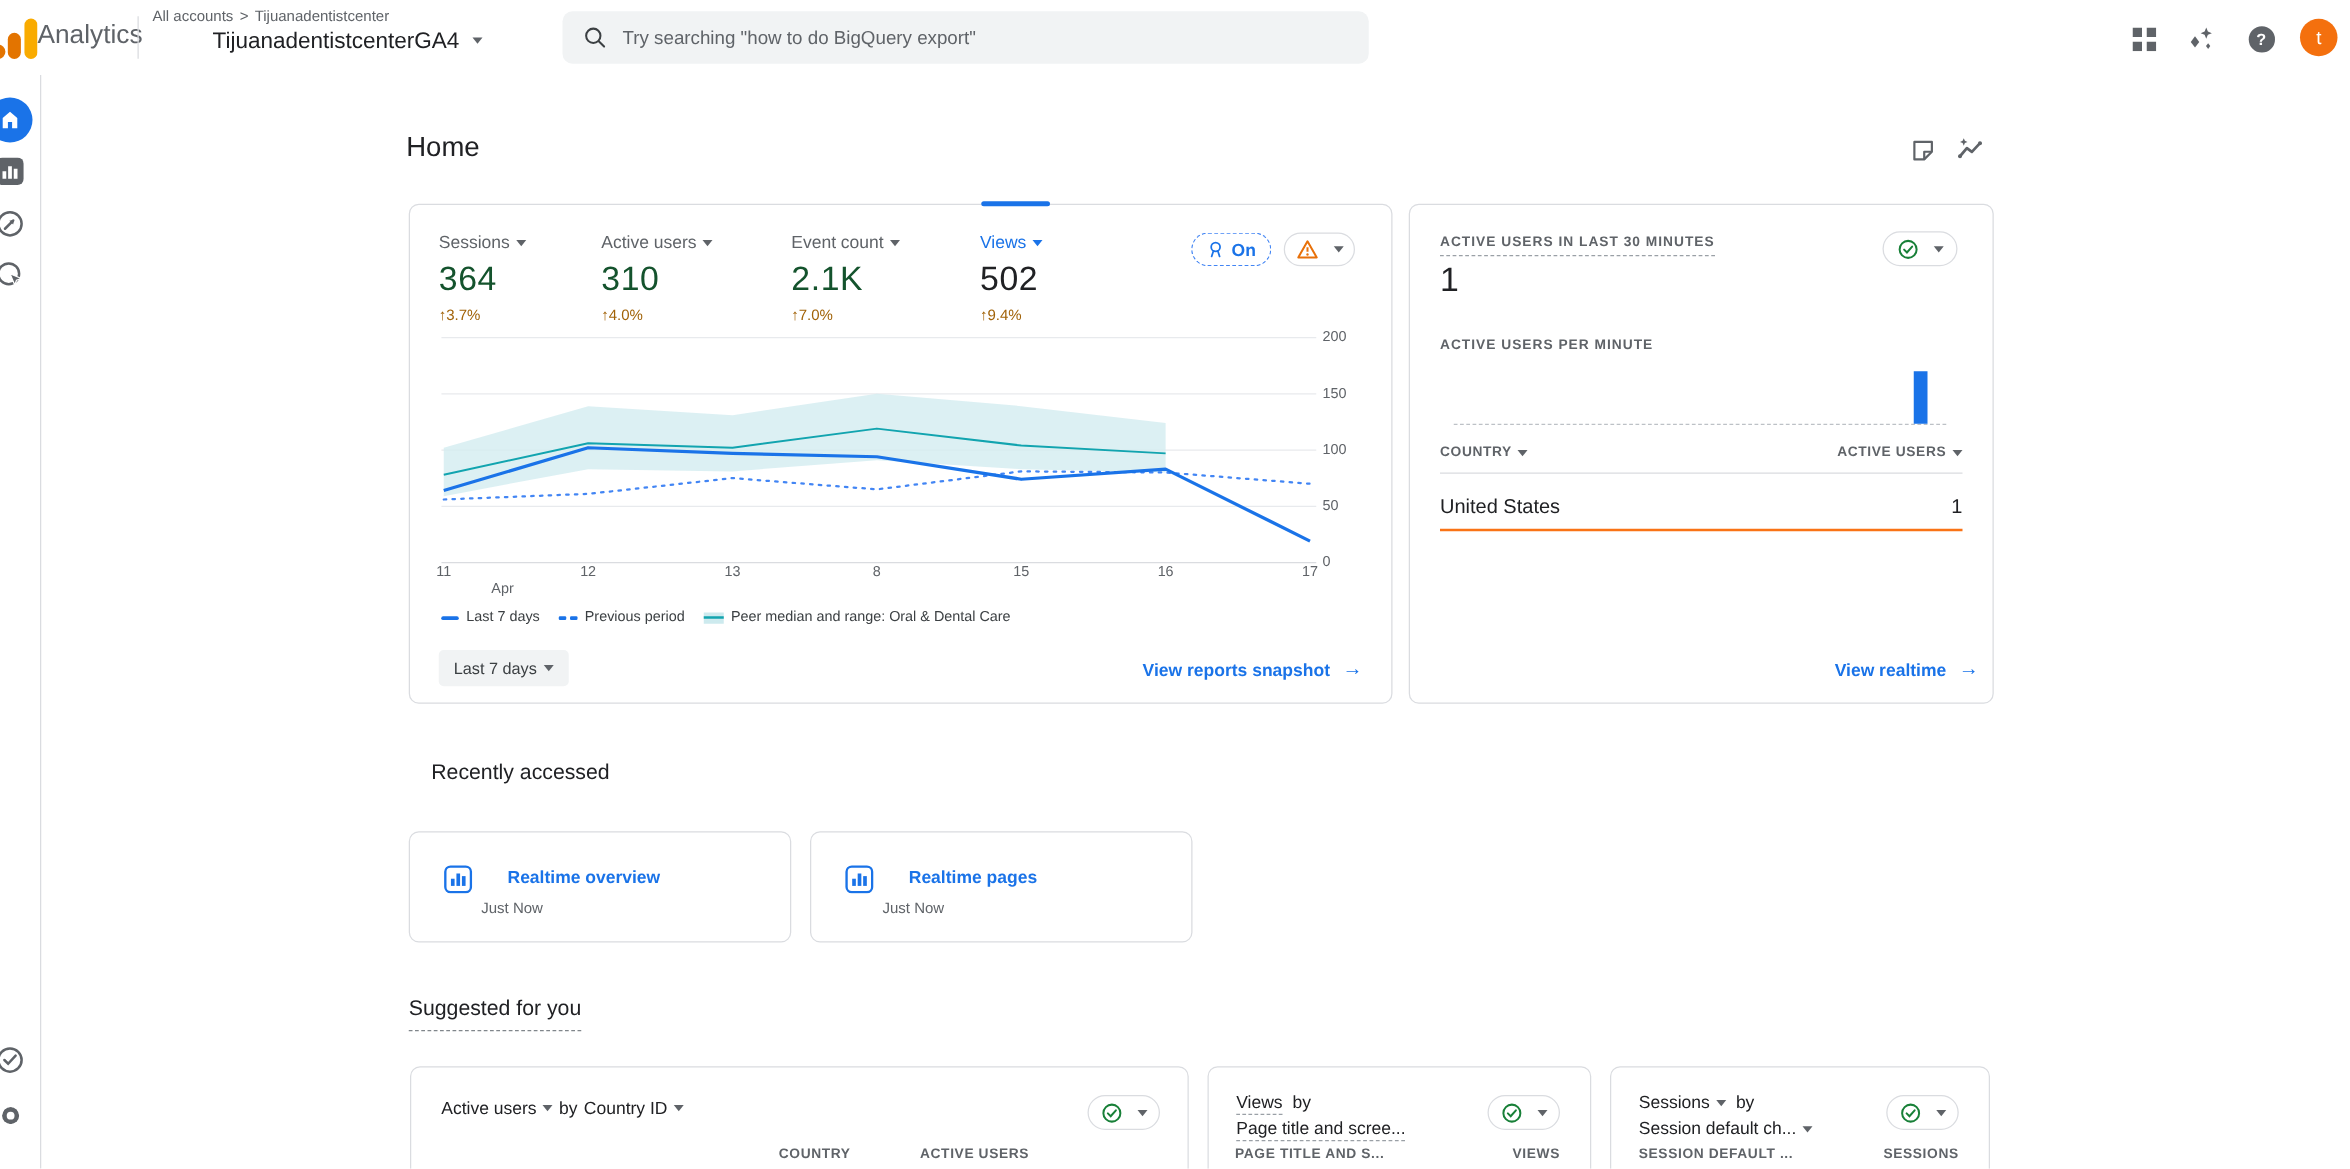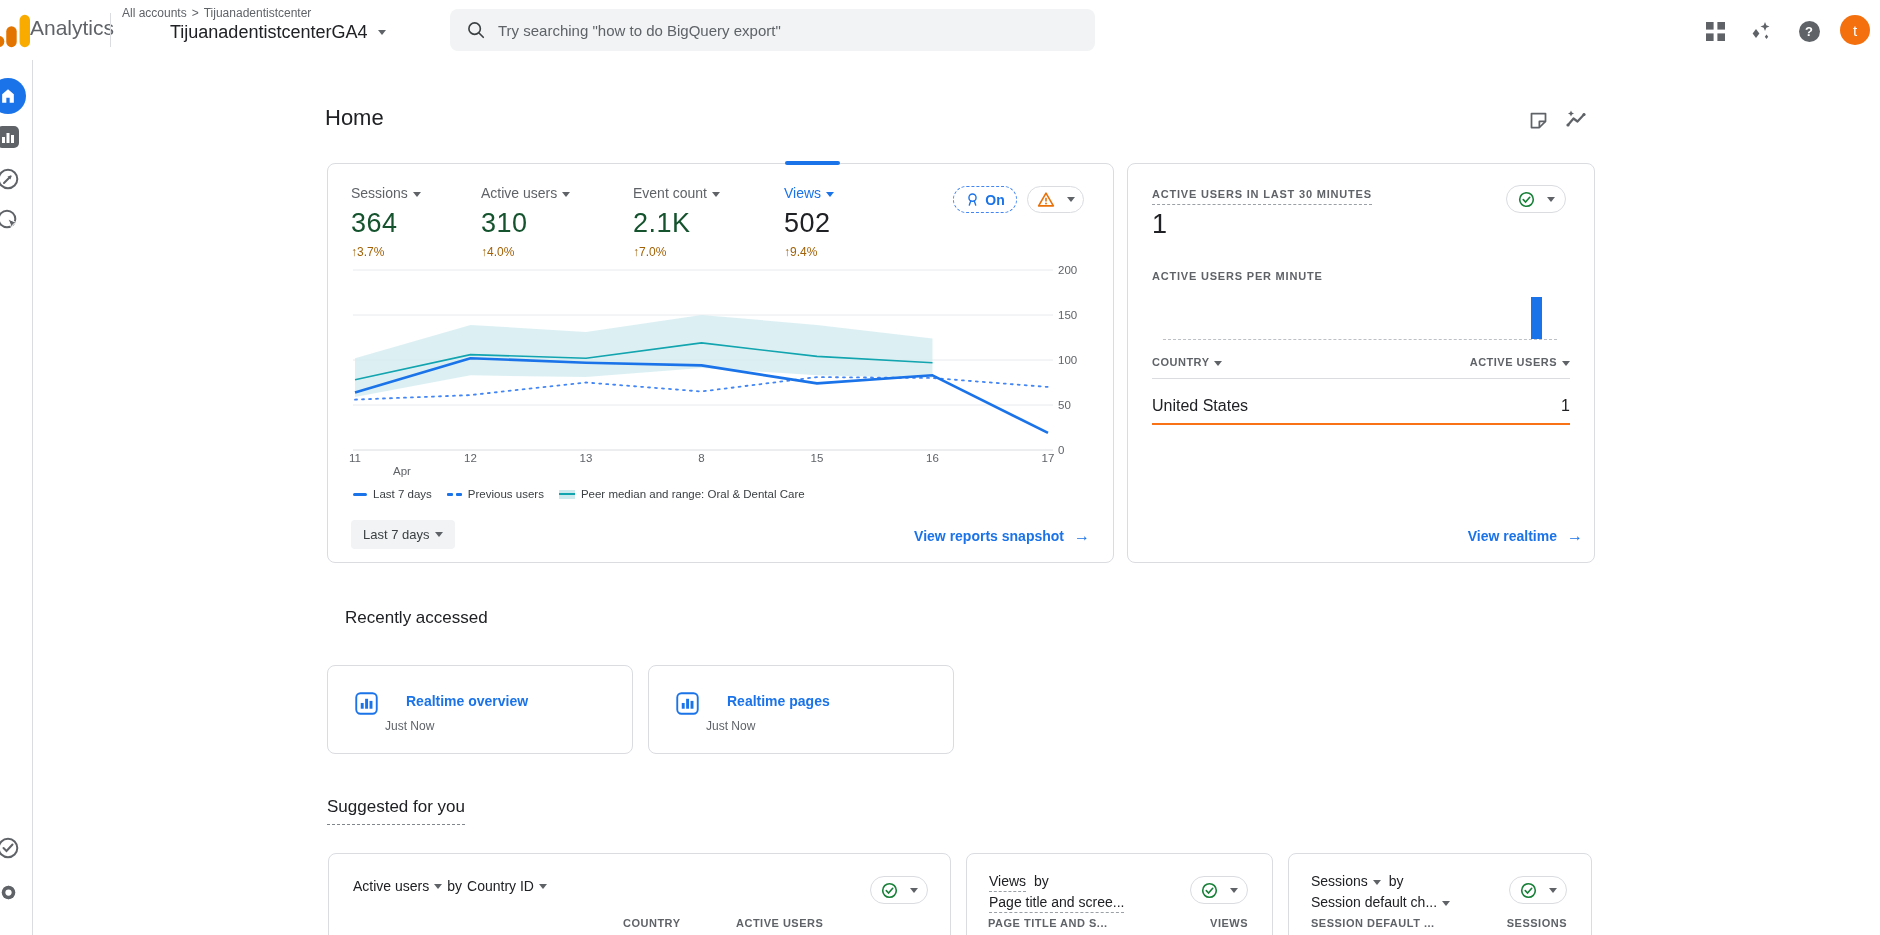--- a/index.html
+++ b/index.html
@@ -273,21 +273,21 @@
   <div class="legend">
     <div class="leg-item">
       <span class="sw-line"></span>
       <span>Last 7 days</span>
     </div>
     <div class="leg-item">
       <span class="sw-dash">
           <i></i>
           <i></i>
         </span>
-      <span>Previous users</span>
+      <span>Previous period</span>
     </div>
     <div class="leg-item">
       <span class="sw-band"></span>
       <span>Peer median and range: Oral &amp; Dental Care</span>
     </div>
   </div>
 
   <div class="range-btn">
     <span>Last 7 days</span>
     <span class="caret"></span>

